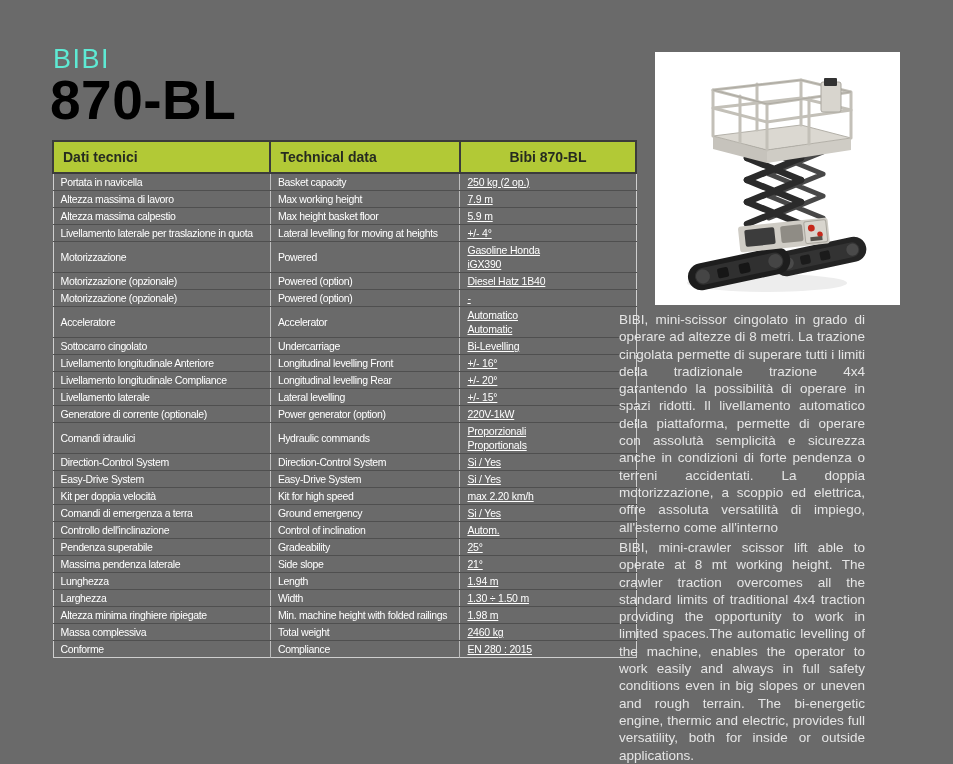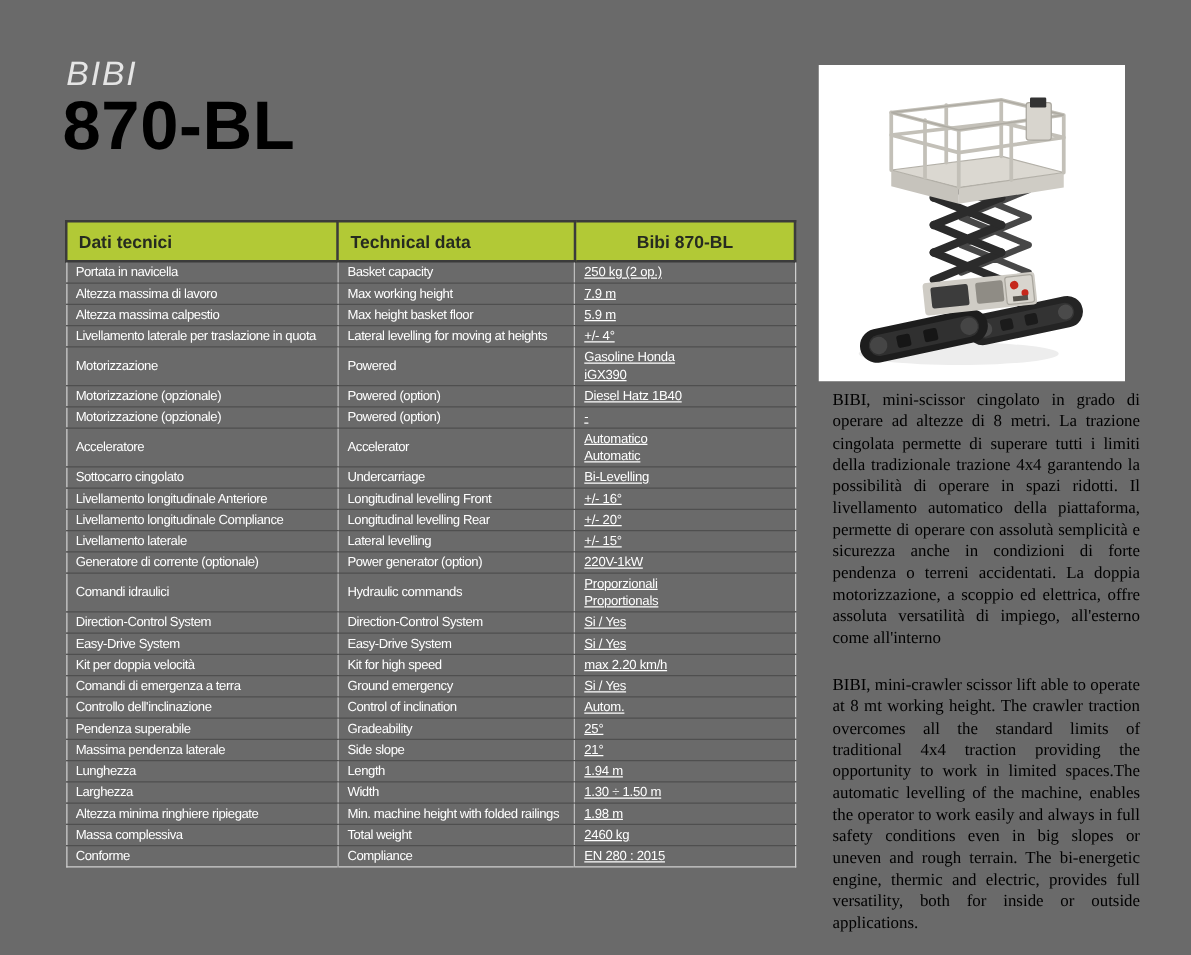--- a/index.html
+++ b/index.html
@@ -4,29 +4,29 @@
 <style>
   html,body { margin:0; padding:0; background:#6a6a6a; }
   .page {
     position:relative; width:953px; height:764px; background:#6a6a6a;
     font-family:"Liberation Sans", sans-serif; overflow:hidden;
   }
 
   
   .brand {
     position:absolute; left:53px; top:44px;
-    color:#e5e5e5; font-size:27px; font-weight:400; letter-spacing:1.5px;font-style:italic;
+    color:#5eead4; font-size:27px; font-weight:400; letter-spacing:1.5px;
   }
   .model {
     position:absolute; left:50px; top:68px;
     color:#000000; font-size:55px; font-weight:700; letter-spacing:0.5px;
   }
 
   
-  .table-wrap { position:absolute; left:52px; top:176px; width:585px; }
+  .table-wrap { position:absolute; left:52px; top:140px; width:585px; }
   table.spec { width:100%; border-collapse:collapse; table-layout:fixed;
                border-left:1px solid #cfcfcf; border-right:1px solid #cfcfcf; border-bottom:1px solid #cfcfcf; }
   col.c1 { width:37.3%; } col.c2 { width:32.5%; } col.c3 { width:30.2%; }
   thead th {
     background:#b2c936; color:#262b20; font-size:14px; font-weight:700;
     text-align:left; padding:7px 9px; border:2px solid #3b3b3b; line-height:16px;
   }
   thead th:last-child { text-align:center; }
   tbody td {
     color:#ffffff; font-size:10.5px; letter-spacing:-0.35px; line-height:14px;
@@ -37,22 +37,22 @@
   tbody td.c3 { text-align:left; white-space:pre-line; border-right:none; letter-spacing:-0.2px;text-decoration:underline; }
   tbody tr:last-child td { border-bottom:none; }
 
   
   .photo {
     position:absolute; left:655px; top:52px; width:245px; height:253px;
     background:#ffffff;
   }
   .photo svg { display:block; }
   .desc {
-    position:absolute; left:666px; width:246px; margin:0;
-    color:#000000; font-size:13.5px; line-height:17.3px; text-align:justify;font-family:Liberation Serif, serif;
+    position:absolute; left:619px; width:246px; margin:0;
+    color:#e5e5e5; font-size:13.5px; line-height:17.3px; text-align:justify;
   }
   .desc.it { top:311px; }
   .desc.en { top:539px; }
 </style>
 </head>
 <body>
 
 <div class="page">
 
   <div class="brand">BIBI</div>

